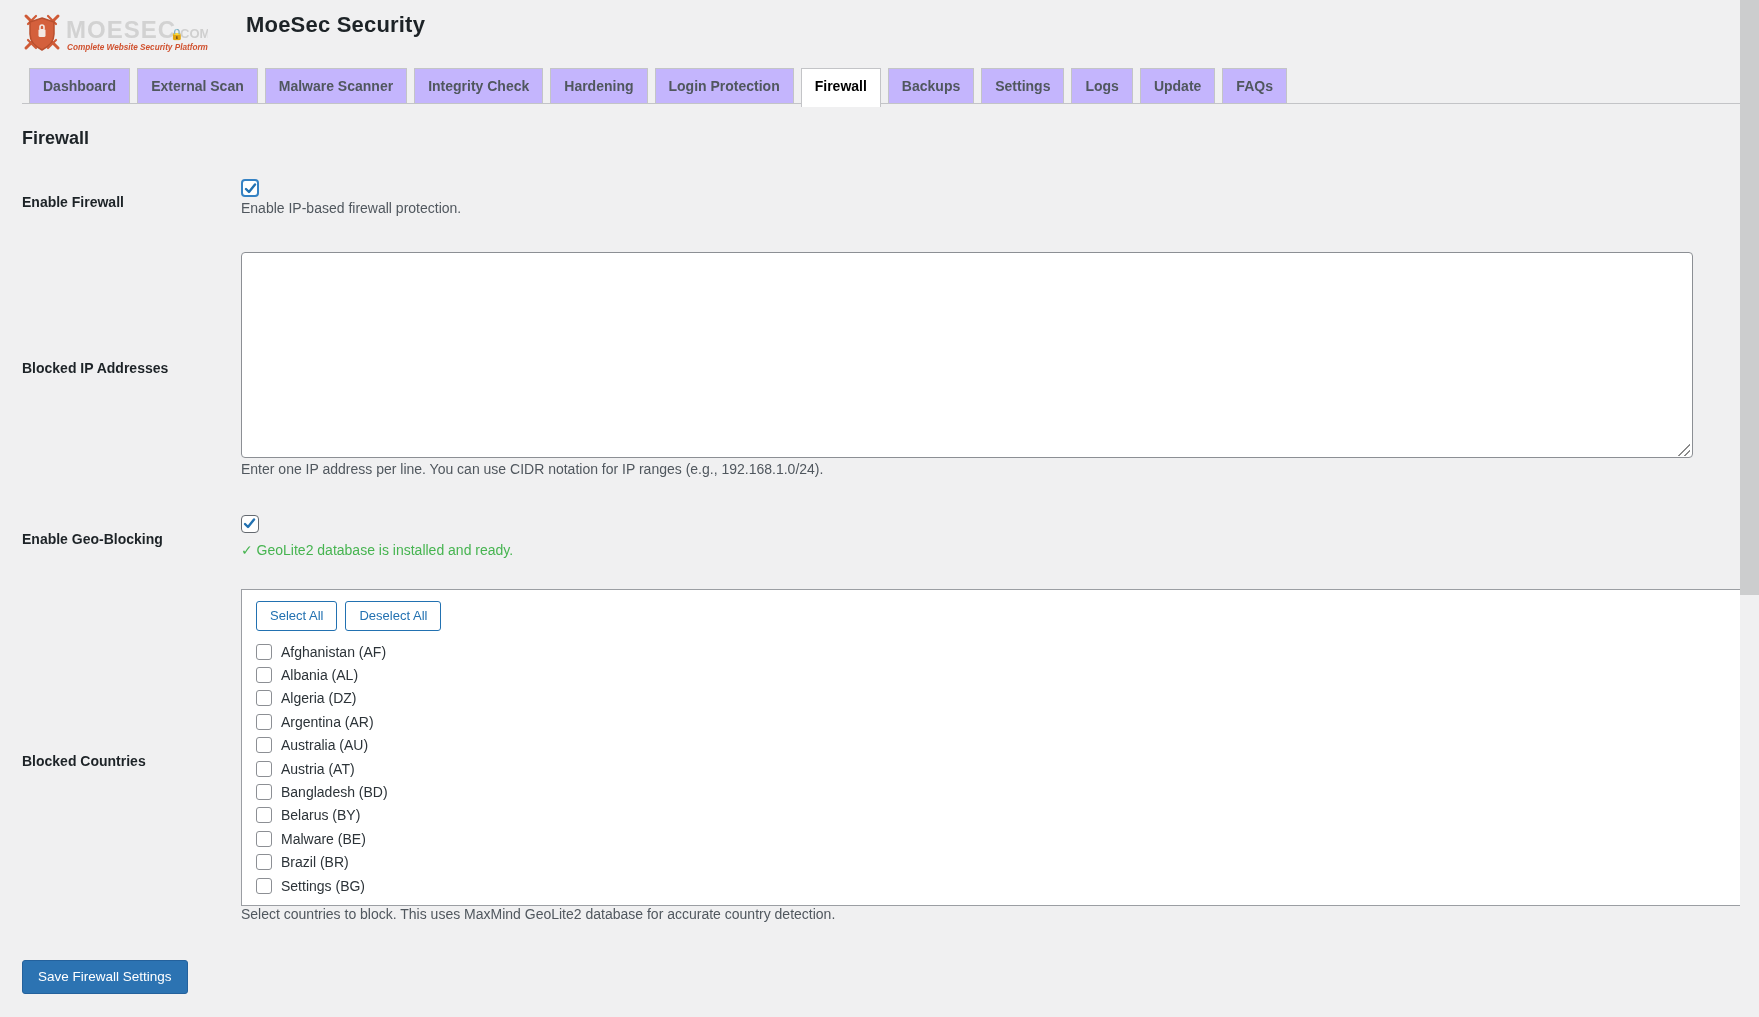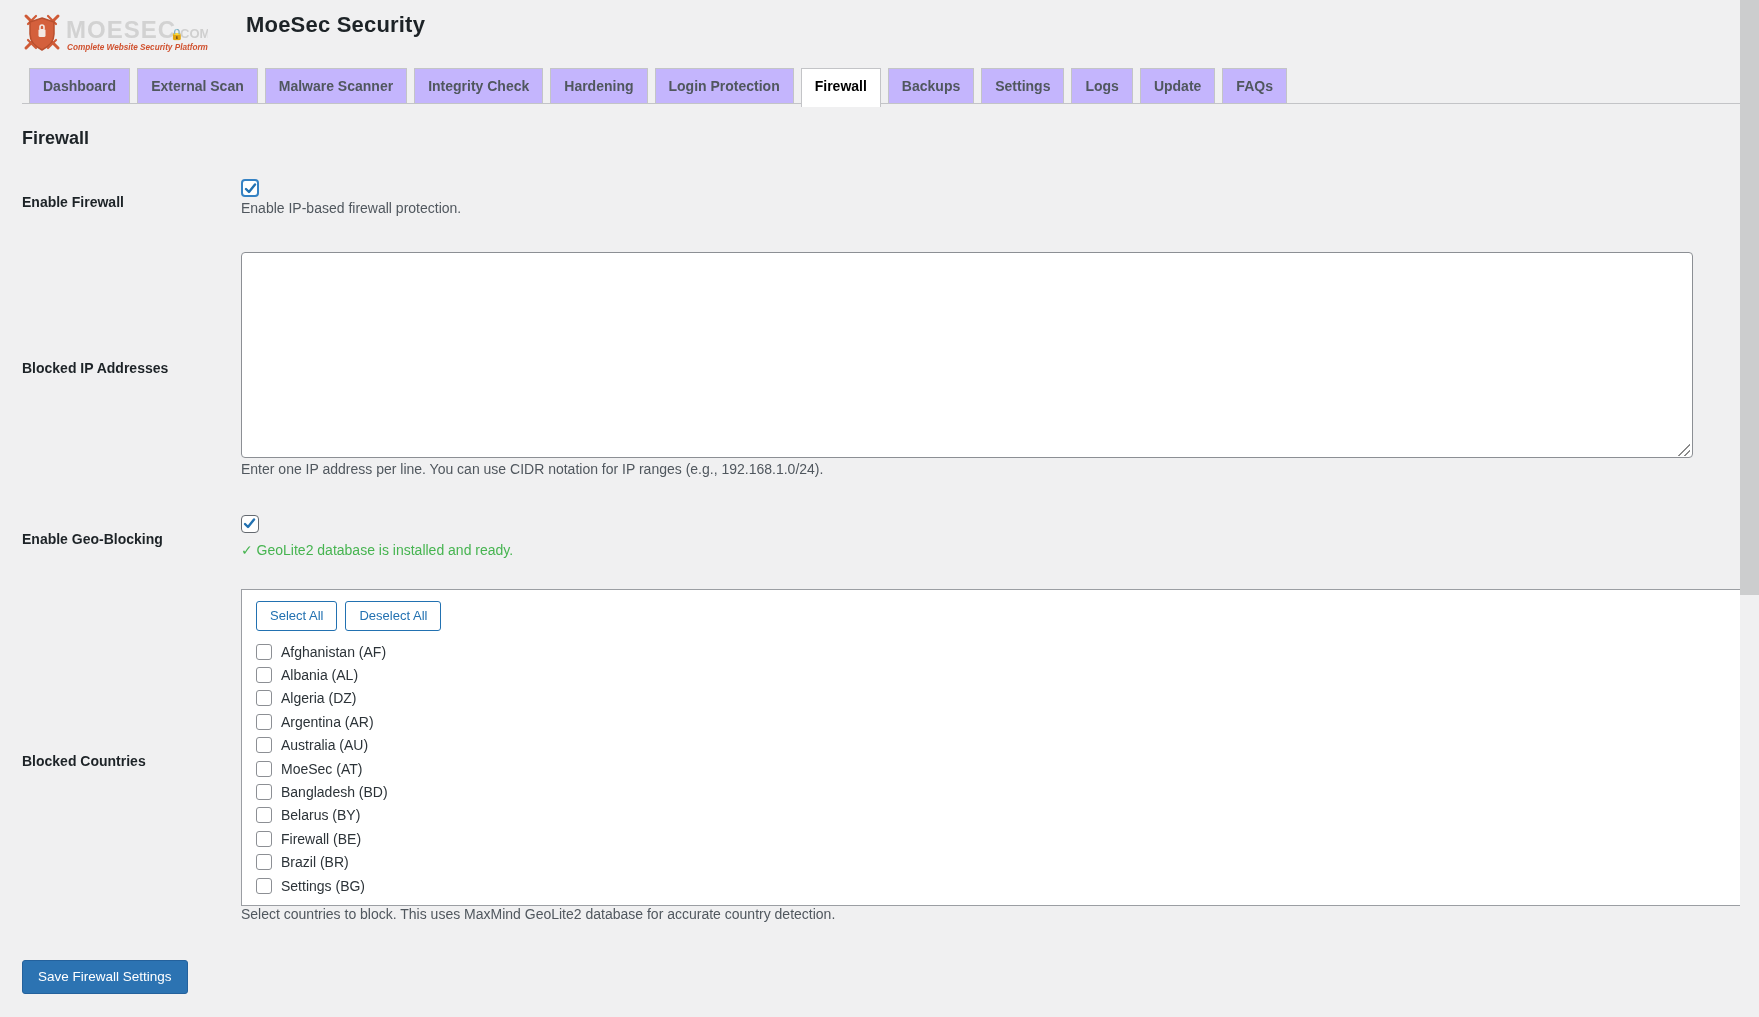--- a/index.html
+++ b/index.html
@@ -216,33 +216,33 @@
               <div class="country-item">
       <span class="cb cb-small"></span>
       <span class="country-label">Argentina (AR)</span>
     </div>
               <div class="country-item">
       <span class="cb cb-small"></span>
       <span class="country-label">Australia (AU)</span>
     </div>
               <div class="country-item">
       <span class="cb cb-small"></span>
-      <span class="country-label">MoeSec (AT)</span>
+      <span class="country-label">Austria (AT)</span>
     </div>
               <div class="country-item">
       <span class="cb cb-small"></span>
       <span class="country-label">Bangladesh (BD)</span>
     </div>
               <div class="country-item">
       <span class="cb cb-small"></span>
       <span class="country-label">Belarus (BY)</span>
     </div>
               <div class="country-item">
       <span class="cb cb-small"></span>
-      <span class="country-label">Firewall (BE)</span>
+      <span class="country-label">Malware (BE)</span>
     </div>
               <div class="country-item">
       <span class="cb cb-small"></span>
       <span class="country-label">Brazil (BR)</span>
     </div>
               <div class="country-item">
       <span class="cb cb-small"></span>
       <span class="country-label">Settings (BG)</span>
     </div>
             </div>

